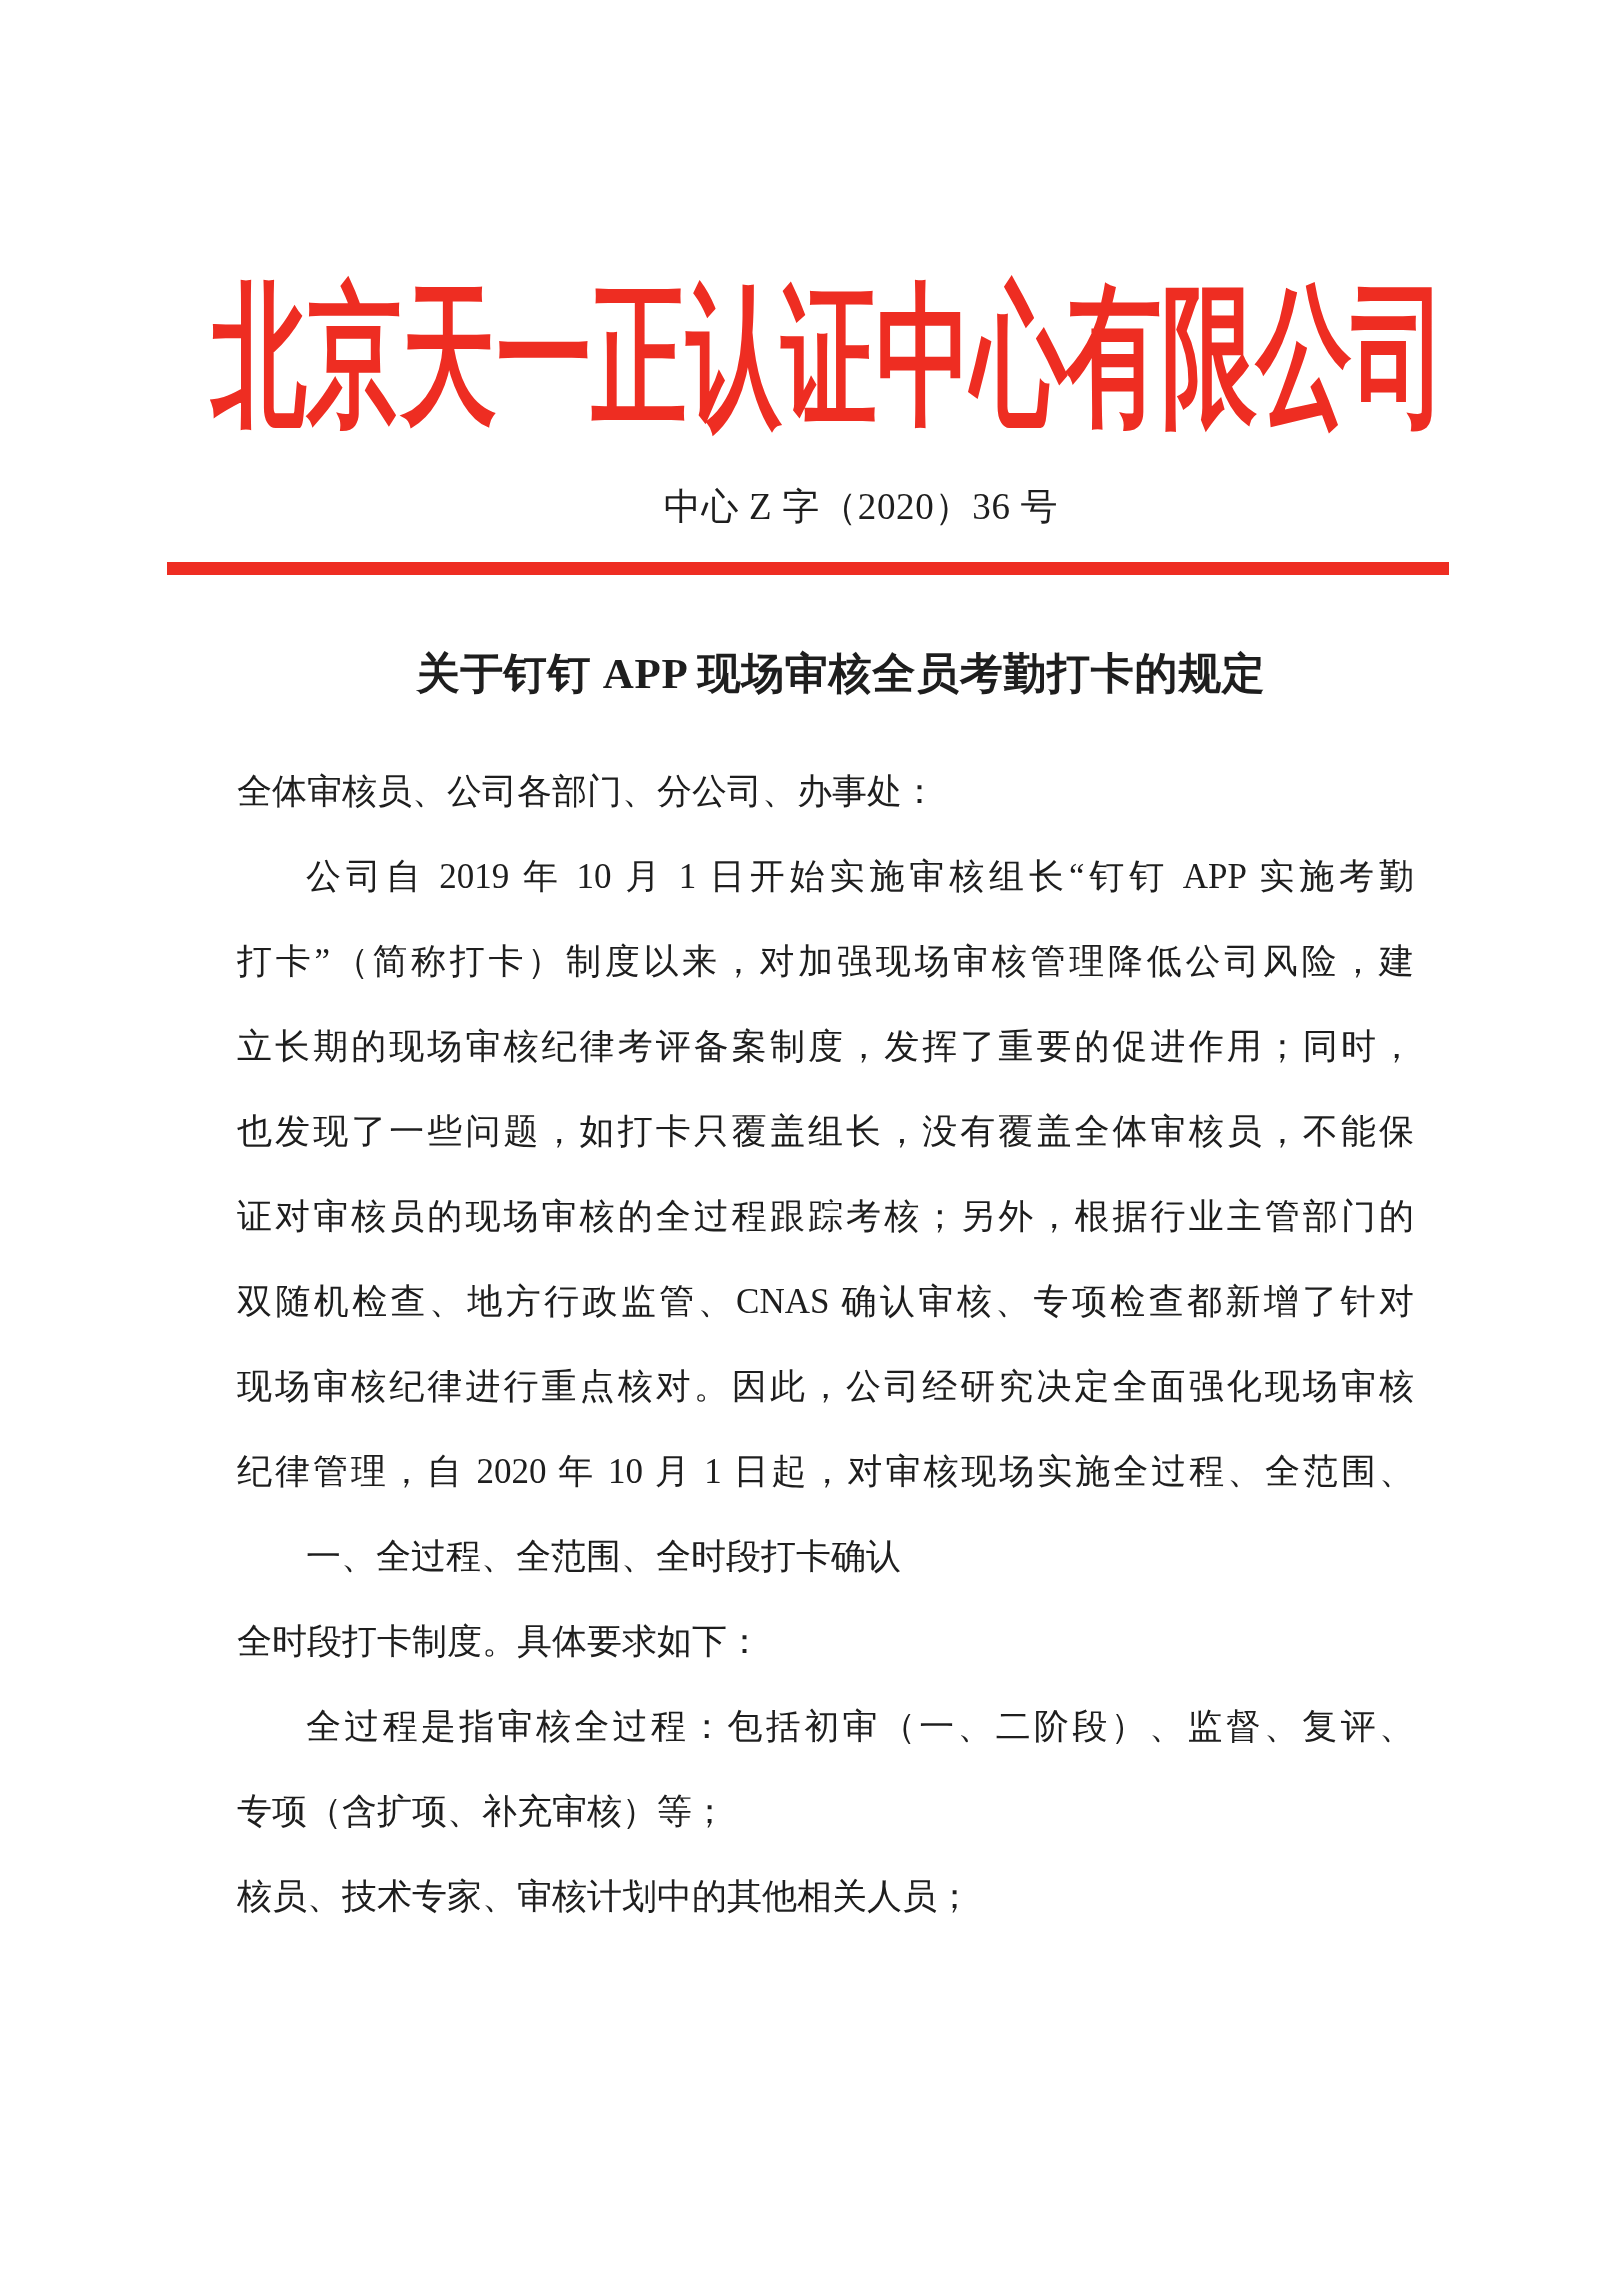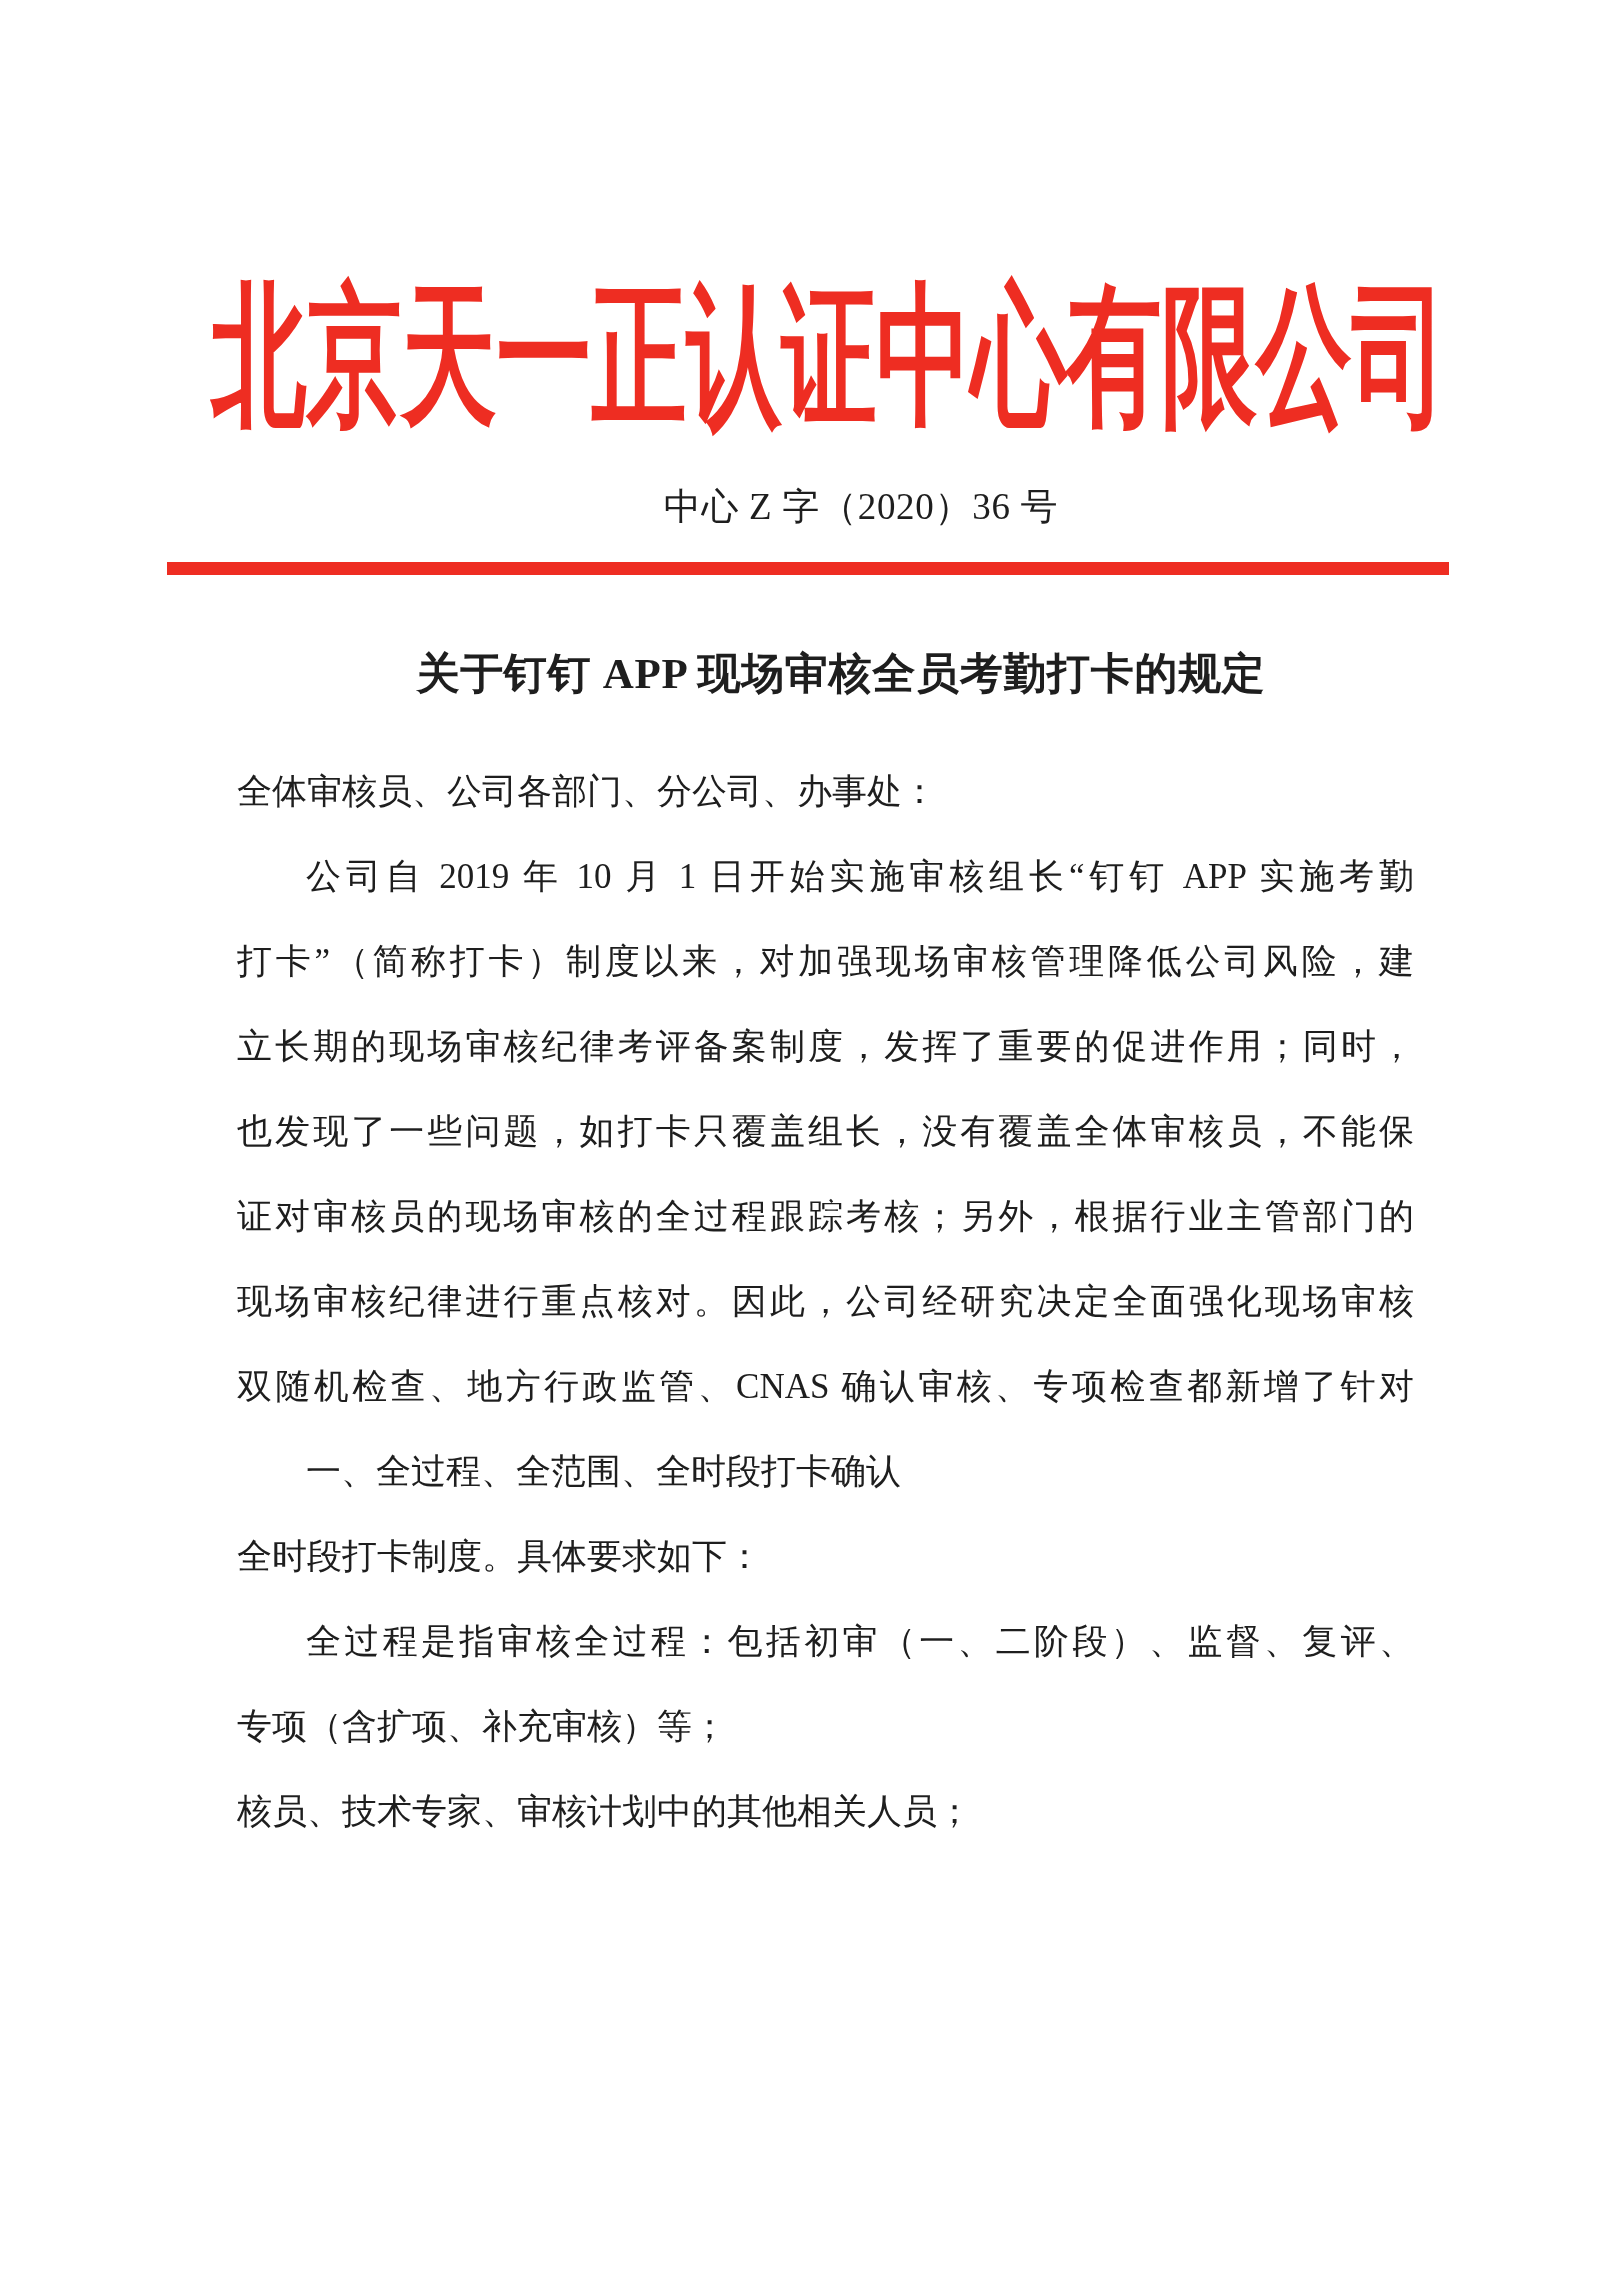--- a/index.html
+++ b/index.html
@@ -98,22 +98,23 @@
 
   <h1 class="doc-title">关于钉钉 APP 现场审核全员考勤打卡的规定</h1>
 
   <div class="doc-body">
     <div class="line">全体审核员、公司各部门、分公司、办事处：</div>
     <div class="line ind j">公司自 2019 年 10 月 1 日开始实施审核组长“钉钉 APP 实施考勤</div>
     <div class="line j">打卡”（简称打卡）制度以来，对加强现场审核管理降低公司风险，建</div>
     <div class="line j">立长期的现场审核纪律考评备案制度，发挥了重要的促进作用；同时，</div>
     <div class="line j">也发现了一些问题，如打卡只覆盖组长，没有覆盖全体审核员，不能保</div>
     <div class="line j">证对审核员的现场审核的全过程跟踪考核；另外，根据行业主管部门的</div>
+    <div class="line j">双随机检查、地方行政监管、CNAS 确认审核、专项检查都新增了针对</div>
     <div class="line j">现场审核纪律进行重点核对。因此，公司经研究决定全面强化现场审核</div>
-    <div class="line j">双随机检查、地方行政监管、CNAS 确认审核、专项检查都新增了针对</div>
+    <div class="line j">纪律管理，自 2020 年 10 月 1 日起，对审核现场实施全过程、全范围、</div>
     <div class="line ind">一、全过程、全范围、全时段打卡确认</div>
     <div class="line">全时段打卡制度。具体要求如下：</div>
     <div class="line ind j">全过程是指审核全过程：包括初审（一、二阶段）、监督、复评、</div>
     <div class="line">专项（含扩项、补充审核）等；</div>
     <div class="line">核员、技术专家、审核计划中的其他相关人员；</div>
   </div>
 
 </div>
 
 

